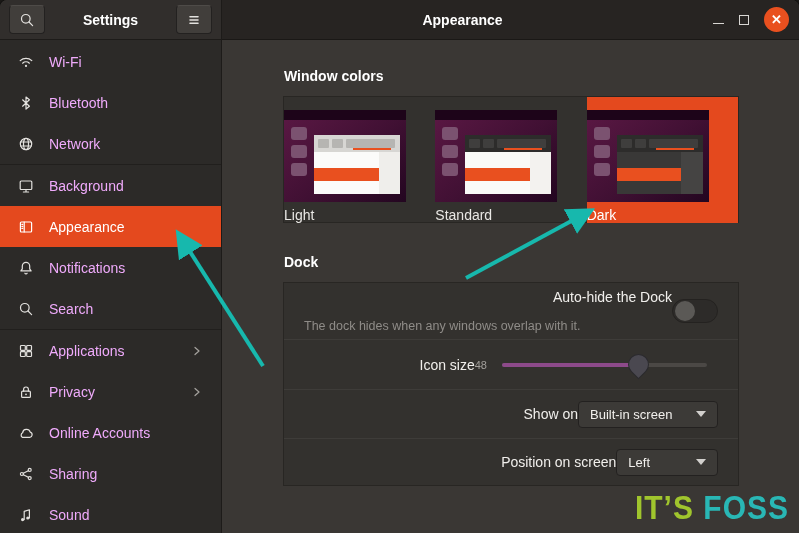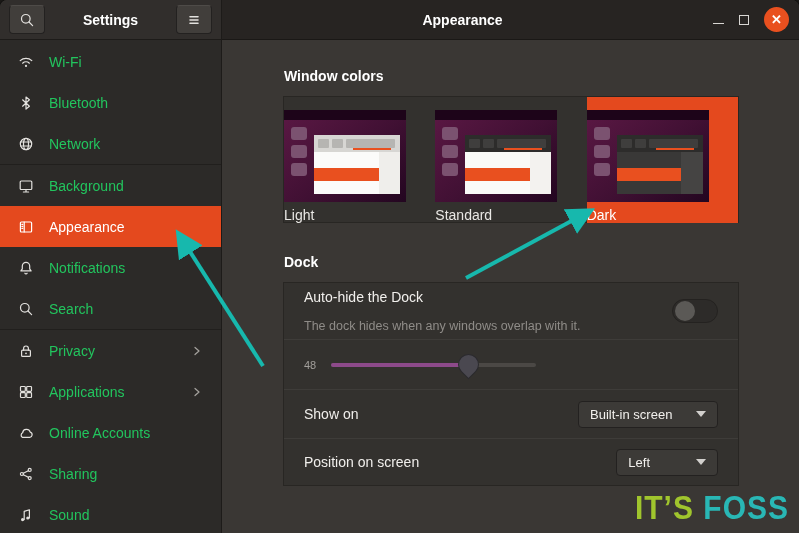--- a/index.html
+++ b/index.html
@@ -19,21 +19,21 @@
   .tb-side .title{color:#fff;font-weight:bold;font-size:14px;}
   .win-controls{margin-left:auto;display:flex;align-items:center;gap:15px;}
   .wc-min{width:11px;height:1px;background:#d8d6d3;margin-top:8px;}
   .wc-max{width:10px;height:10px;border:1px solid #d8d6d3;}
   .wc-close{width:25px;height:25px;border-radius:50%;background:#E9501F;color:#fff;display:flex;
             align-items:center;justify-content:center;font-size:13px;font-weight:bold;line-height:1;}
 
   
   .sidebar{position:absolute;top:40px;left:0;width:222px;bottom:0;background:#2c2a28;
            border-right:1px solid #1d1b19;padding-top:1px;}
-  .s-item{height:41px;display:flex;align-items:center;padding:0 16px 0 18px;gap:15px;color:#22c55e;
+  .s-item{height:41px;display:flex;align-items:center;padding:0 16px 0 18px;gap:15px;color:#f0abfc;
           font-size:14px;cursor:pointer;}
   .s-item.selected{background:#E4491E;color:#fff;}
   .s-sep{height:1px;background:#211f1d;margin:0;}
   .s-icon{width:16px;height:16px;flex:none;display:flex;}
   .s-chevron{margin-left:auto;width:16px;height:16px;display:flex;color:#a5a29e;}
   svg.ic{width:16px;height:16px;stroke:#e3e1de;stroke-width:1.2;fill:none;stroke-linecap:round;stroke-linejoin:round;}
   svg.ic .f{fill:#e3e1de;stroke:none;}
   .selected svg.ic{stroke:#fff;}
 
   
@@ -67,21 +67,21 @@
   .thumb.light .t-main{background:#fbfbfa;} .thumb.light .t-side{background:#efeeeb;}
   .thumb.standard .t-header{background:#2d2c2b;} .thumb.standard .t-header i{background:#3f3e3d;}
   .thumb.standard .t-main{background:#fafaf8;} .thumb.standard .t-side{background:#f3f2ef;}
   .thumb.dark .t-header{background:#2d2c2b;} .thumb.dark .t-header i{background:#3f3e3d;}
   .thumb.dark .t-main{background:#393837;} .thumb.dark .t-side{background:#454443;}
 
   
   .dock-card .row{display:flex;align-items:center;padding:0 20px;}
   .dock-card .row + .row{border-top:1px solid rgba(255,255,255,0.055);}
   .row-autohide{height:56px;} .row-iconsize{height:50px;} .row-showon{height:49px;} .row-position{height:47px;}
-  .row-label{font-size:14px;color:#f1efec;}
+  .row-label{font-size:14px;color:#f1efec;text-align:right;}
   .row-sub{font-size:12.5px;color:#8f8c88;margin-top:14px;}
   .row-left{display:flex;flex-direction:column;justify-content:center;flex:1;}
   .toggle{width:46px;height:24px;border-radius:12px;background:#2d2b29;border:1px solid #242220;
           position:relative;flex:none;cursor:pointer;}
   .toggle .knob{position:absolute;left:2px;top:1px;width:20px;height:20px;border-radius:50%;background:#5b5956;}
   .slider-value{font-size:11px;color:#a29f9b;margin-right:15px;}
   .slider{position:relative;width:205px;height:24px;flex:none;margin-right:11px;cursor:pointer;}
   .slider .track{position:absolute;left:0;right:0;top:10px;height:4px;border-radius:2px;background:#4b4845;}
   .slider .fill{position:absolute;left:0;top:0;bottom:0;width:67%;border-radius:2px;background:#8D4A8A;}
   .slider .knob{position:absolute;left:calc(67% - 11px);top:1px;width:21px;height:21px;background:#4a4850;
@@ -192,42 +192,42 @@
             <circle cx="6.8" cy="6.8" r="4.3"></circle>
             <path d="M10 10l3.6 3.6"></path>
           </svg>
         </span>
       <span class="s-label">Search</span>
     </div>
     <div class="s-sep"></div>
     <div class="s-item">
       <span class="s-icon">
           <svg class="ic" viewBox="0 0 16 16">
-            <rect x="3.6" y="7.2" width="8.8" height="6.2" rx="1"></rect>
-            <path d="M5.6 7.2V5.4a2.4 2.4 0 0 1 4.8 0v1.8"></path>
-            <circle class="f" cx="8" cy="10.3" r=".9"></circle>
-          </svg>
-        </span>
-      <span class="s-label">Privacy</span>
-      <span class="s-chevron">
-          <svg class="ic" viewBox="0 0 16 16" style="stroke:#a5a29e">
-            <path d="M6 4.5L10 8l-4 3.5"></path>
-          </svg>
-        </span>
-    </div>
-    <div class="s-item">
-      <span class="s-icon">
-          <svg class="ic" viewBox="0 0 16 16">
             <rect x="2.5" y="2.5" width="4.8" height="4.8" rx=".8"></rect>
             <rect x="8.7" y="2.5" width="4.8" height="4.8" rx=".8"></rect>
             <rect x="2.5" y="8.7" width="4.8" height="4.8" rx=".8"></rect>
             <rect x="8.7" y="8.7" width="4.8" height="4.8" rx=".8"></rect>
           </svg>
         </span>
       <span class="s-label">Applications</span>
+      <span class="s-chevron">
+          <svg class="ic" viewBox="0 0 16 16" style="stroke:#a5a29e">
+            <path d="M6 4.5L10 8l-4 3.5"></path>
+          </svg>
+        </span>
+    </div>
+    <div class="s-item">
+      <span class="s-icon">
+          <svg class="ic" viewBox="0 0 16 16">
+            <rect x="3.6" y="7.2" width="8.8" height="6.2" rx="1"></rect>
+            <path d="M5.6 7.2V5.4a2.4 2.4 0 0 1 4.8 0v1.8"></path>
+            <circle class="f" cx="8" cy="10.3" r=".9"></circle>
+          </svg>
+        </span>
+      <span class="s-label">Privacy</span>
       <span class="s-chevron">
           <svg class="ic" viewBox="0 0 16 16" style="stroke:#a5a29e">
             <path d="M6 4.5L10 8l-4 3.5"></path>
           </svg>
         </span>
     </div>
     <div class="s-item">
       <span class="s-icon">
           <svg class="ic" viewBox="0 0 16 16">
             <path d="M4.3 12.3h7.4a2.6 2.6 0 0 0 .5-5.1 3.9 3.9 0 0 0-7.6.6 2.6 2.6 0 0 0-.3 4.5z"></path>
@@ -346,20 +346,23 @@
       <div class="row row-autohide">
         <div class="row-left">
           <span class="row-label">Auto-hide the Dock</span>
           <span class="row-sub">The dock hides when any windows overlap with it.</span>
         </div>
         <div class="toggle">
             <div class="knob"></div>
           </div>
       </div>
       <div class="row row-iconsize">
+        <div class="row-left">
+          <span class="row-label">Icon size</span>
+        </div>
         <span class="slider-value">48</span>
         <div class="slider">
           <div class="track">
               <div class="fill"></div>
             </div>
           <div class="knob"></div>
         </div>
       </div>
       <div class="row row-showon">
         <div class="row-left">

